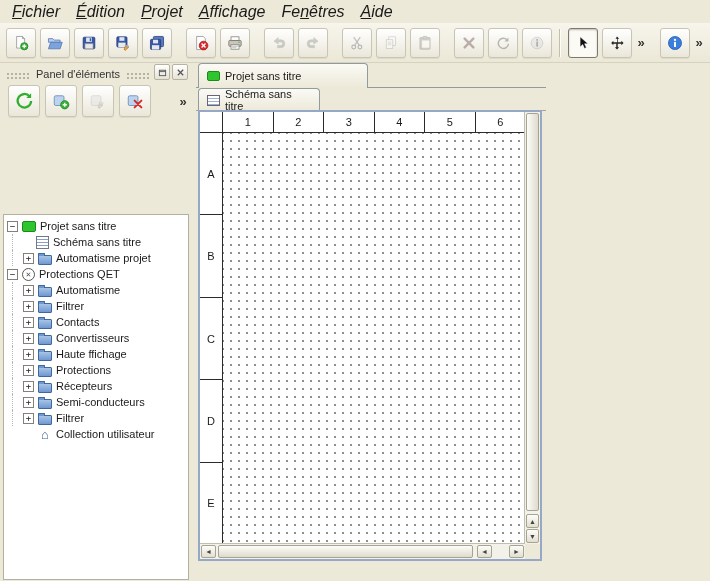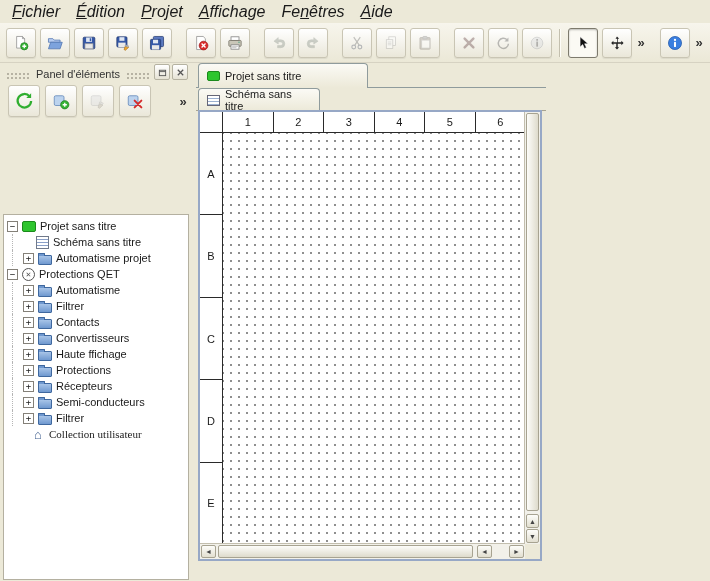--- a/index.html
+++ b/index.html
@@ -375,21 +375,21 @@
         <div class="trow lvl1" style="padding-left: 19px;">
     <span class="texp">+</span>
     <span class="ticon ti-folder"></span>
     <span class="tlabel">Semi-conducteurs</span>
   </div>
         <div class="trow lvl1" style="padding-left: 19px;">
     <span class="texp">+</span>
     <span class="ticon ti-folder"></span>
     <span class="tlabel">Filtrer</span>
   </div>
-        <div class="trow lvl0" style="padding-left: 14px; font-family: Liberation Serif, serif;">
+        <div class="trow lvl0" style="padding-left: 21px;">
     <span class="texp empty"></span>
     <span class="ticon ti-home"></span>
     <span class="tlabel">Collection utilisateur</span>
   </div>
       </div>
   </div>
 
   <div class="center">
     <div class="project-tabbar">
       <div class="tab tab-project">

